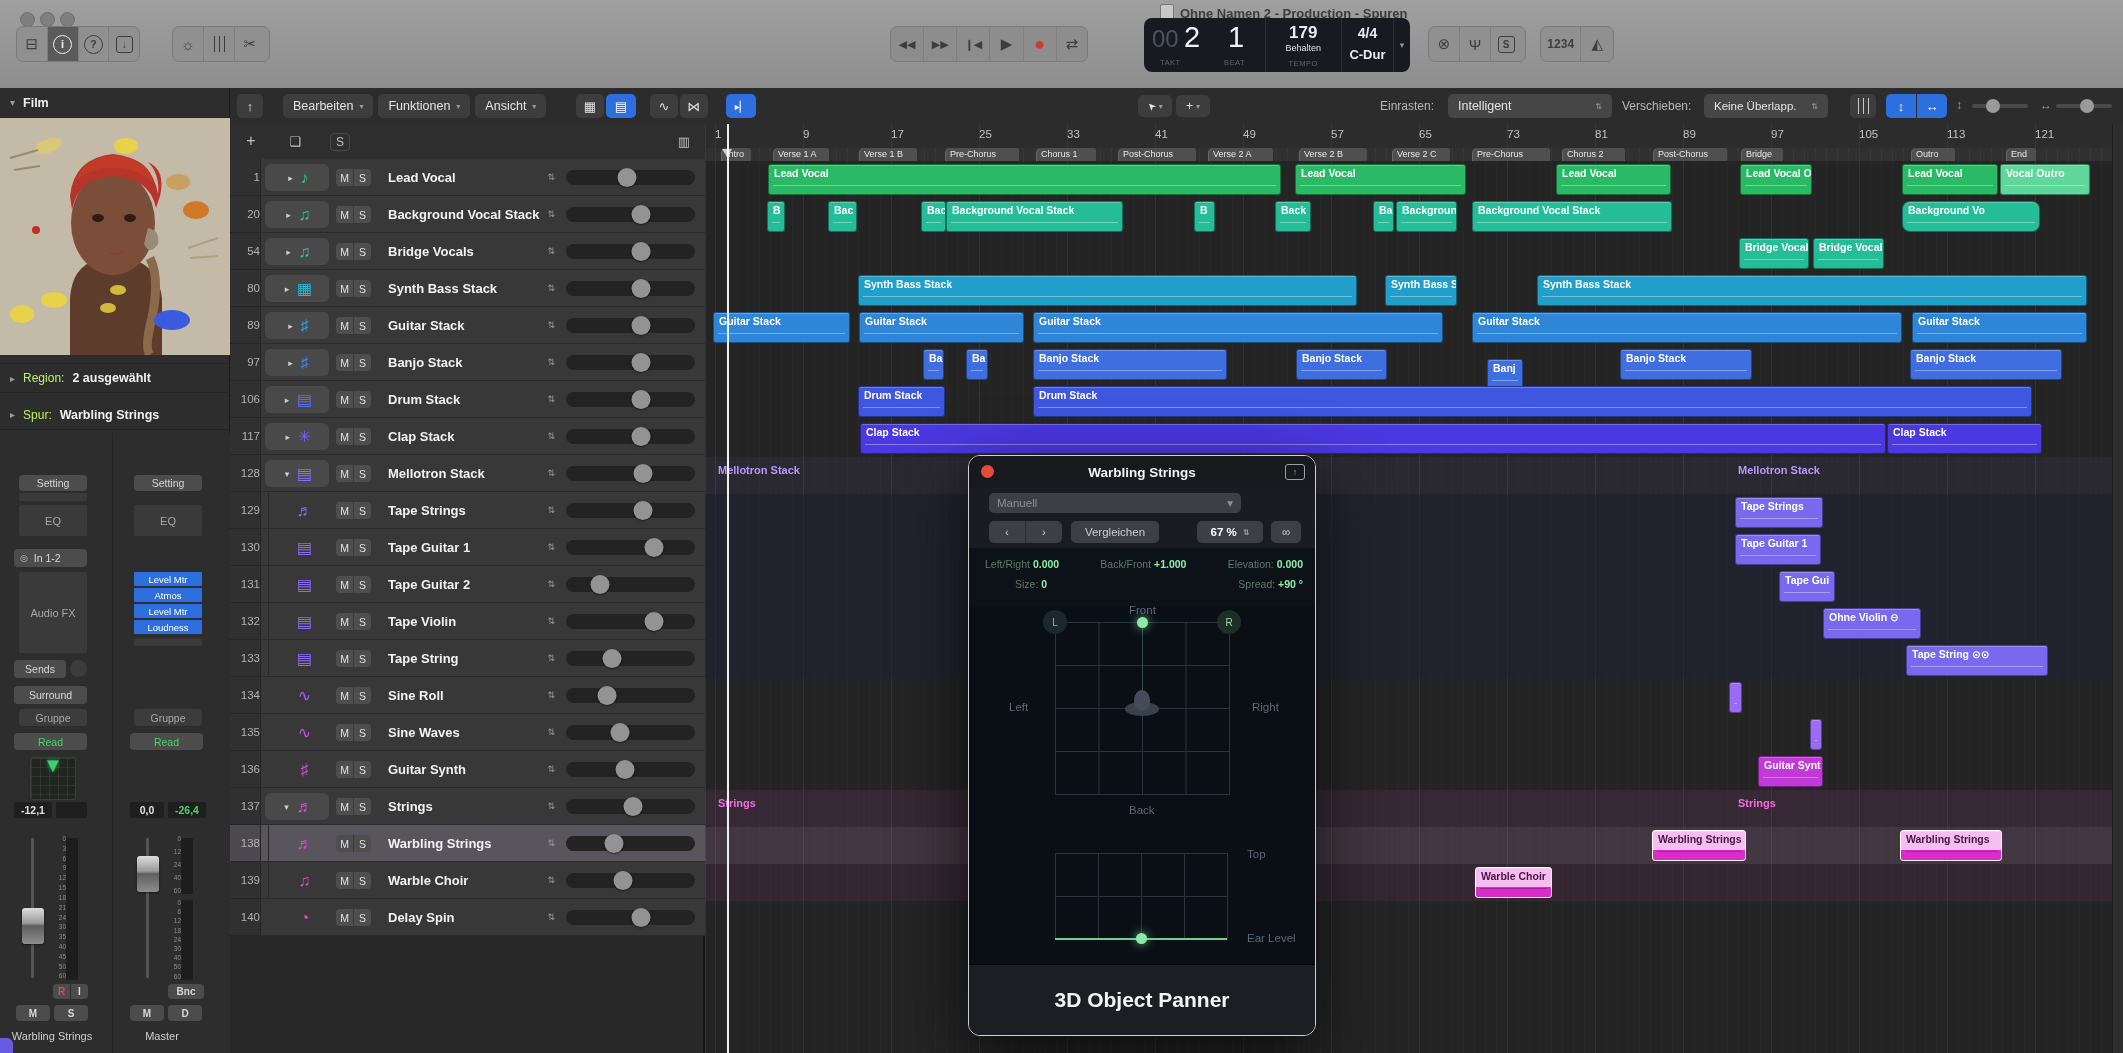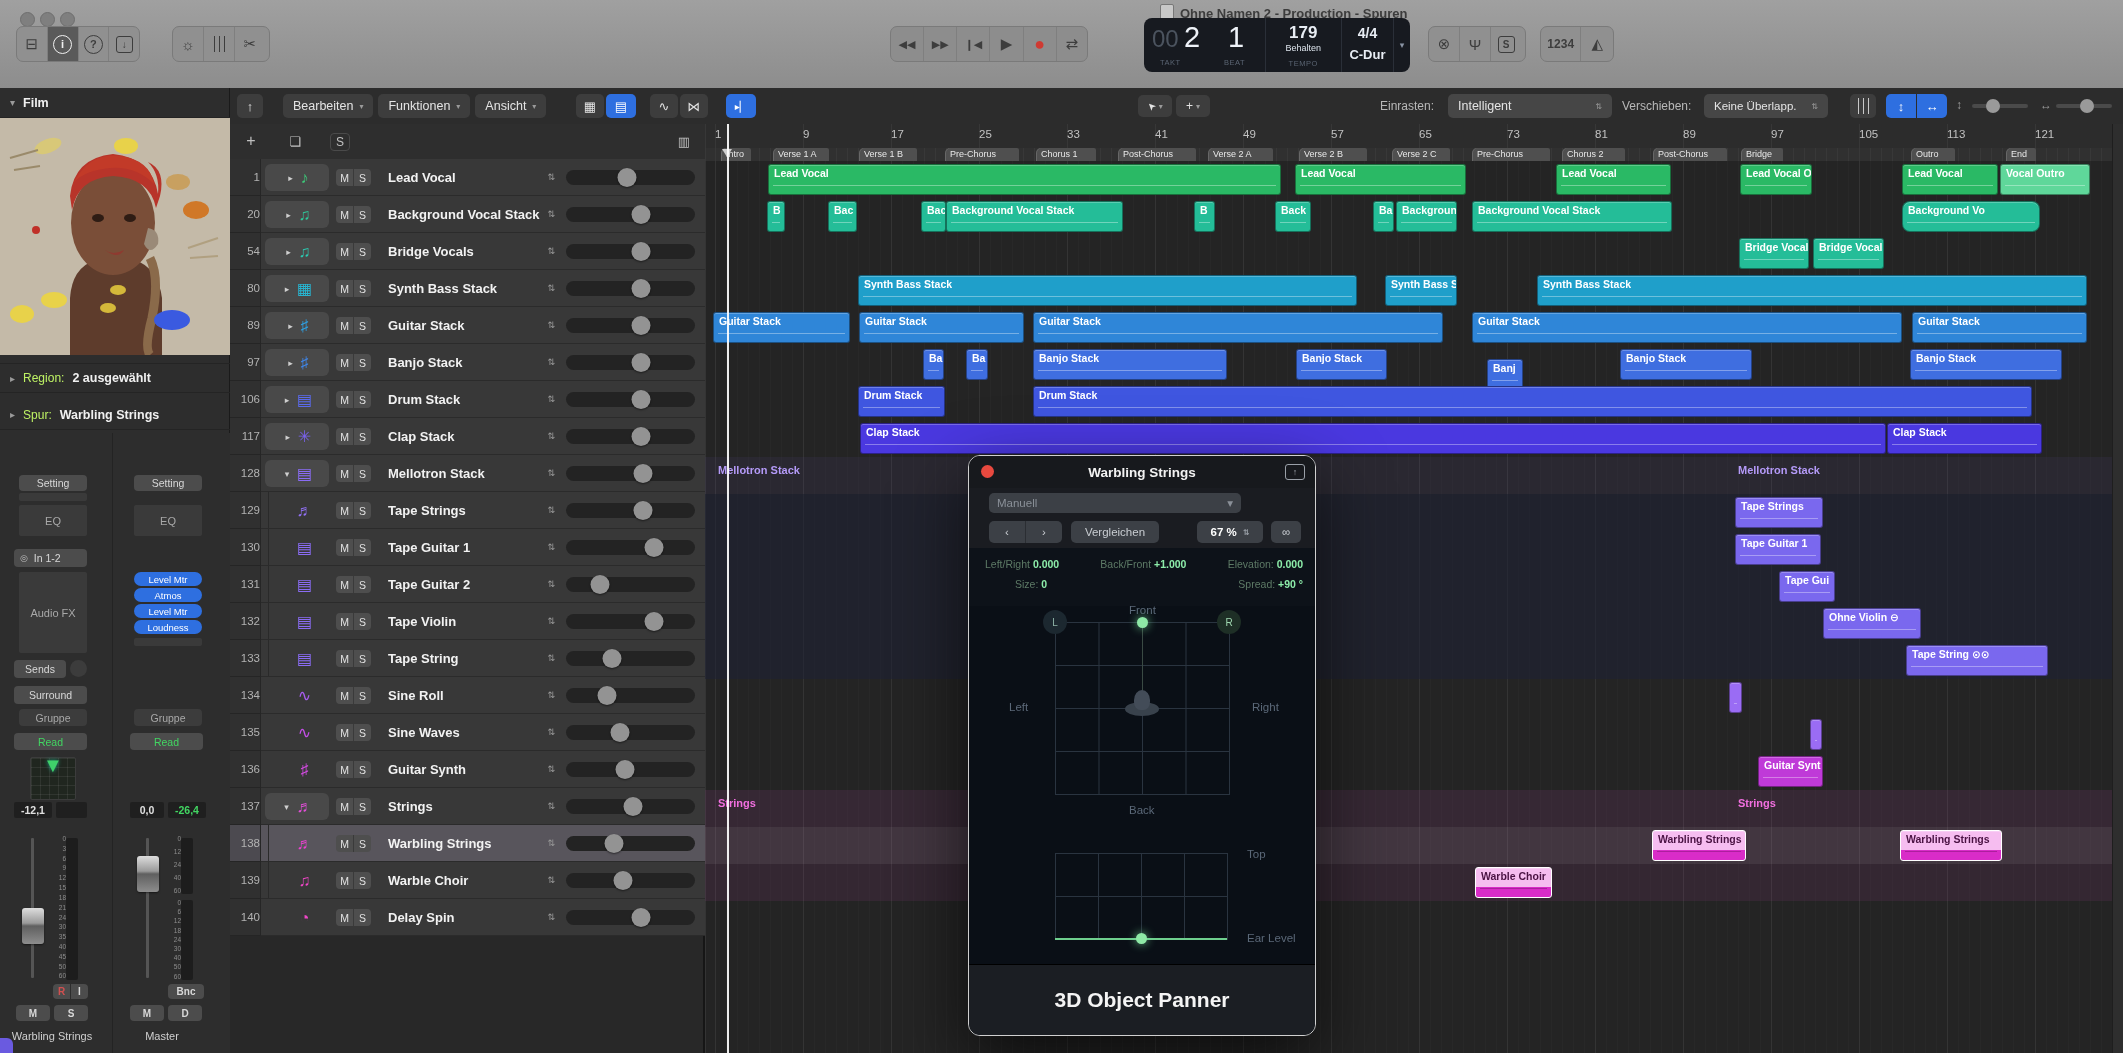--- a/index.html
+++ b/index.html
@@ -41,21 +41,21 @@
   .sidebar{position:absolute;left:0;top:88px;width:230px;height:965px;background:#2d2d2d;border-right:1px solid #1a1a1a;box-sizing:border-box;}
   .side-row{position:absolute;left:0;width:230px;height:30px;display:flex;align-items:center;gap:8px;padding-left:10px;box-sizing:border-box;border-bottom:1px solid #242424;}
   .side-row .cv{color:#9a9a9a;font-size:10px;}
   .side-row .t1{color:#bef264;font-size:12px;}
   .side-row .t2{color:#f0f0f0;font-size:12.5px;font-weight:700;}
   .art{position:absolute;left:0;top:30px;width:230px;height:237px;overflow:hidden;background:#c9bead;}
   .strips{position:absolute;left:0;top:345px;width:230px;height:620px;background:#2d2d2d;}
   .sdiv{position:absolute;left:112px;top:0;bottom:0;width:1px;background:#232323;}
   .sbtn{position:absolute;background:#4c4c4c;border-radius:4px;color:#d8d8d8;font-size:10.5px;display:flex;align-items:center;justify-content:center;}
   .slotbox{position:absolute;background:#3a3a3a;border-radius:2px;color:#a8a8a8;font-size:11px;display:flex;align-items:center;justify-content:center;}
-  .pbtn{position:absolute;left:134px;width:68px;height:14px;background:#2e6fe0;border-radius:7px;color:#fff;font-size:9.5px;display:flex;align-items:center;justify-content:center;}
+  .pbtn{position:absolute;left:134px;width:68px;height:14px;background:#2e6fe0;border-radius:1px;color:#fff;font-size:9.5px;display:flex;align-items:center;justify-content:center;}
   .readtxt{color:#42d662 !important;}
   .valbox{position:absolute;background:#1f1f1f;border-radius:2px;color:#e0e0e0;font-size:10.5px;font-weight:700;display:flex;align-items:center;justify-content:center;}
   .greenv{color:#42d662 !important;}
   .ftrack{position:absolute;width:3px;background:#555;border-radius:1px;}
   .fcap{position:absolute;width:22px;height:36px;border-radius:3px;background:linear-gradient(#dedede,#9a9a9a 42%,#5f5f5f 50%,#8d8d8d);box-shadow:0 1px 2px rgba(0,0,0,.5);}
   .scalecol{position:absolute;display:flex;flex-direction:column;justify-content:space-between;width:18px;align-items:flex-end;}
   .scalecol span{font-size:6.5px;color:#8d8d8d;line-height:1;}
   .meterbar{position:absolute;width:12px;background:#1d1d1d;border-radius:2px;}
   .minibtn{position:absolute;background:#4c4c4c;border-radius:4px;color:#d8d8d8;font-size:10px;font-weight:700;display:flex;align-items:center;justify-content:center;}
   .striplabel{position:absolute;font-size:11px;color:#cfcfcf;text-align:center;}

